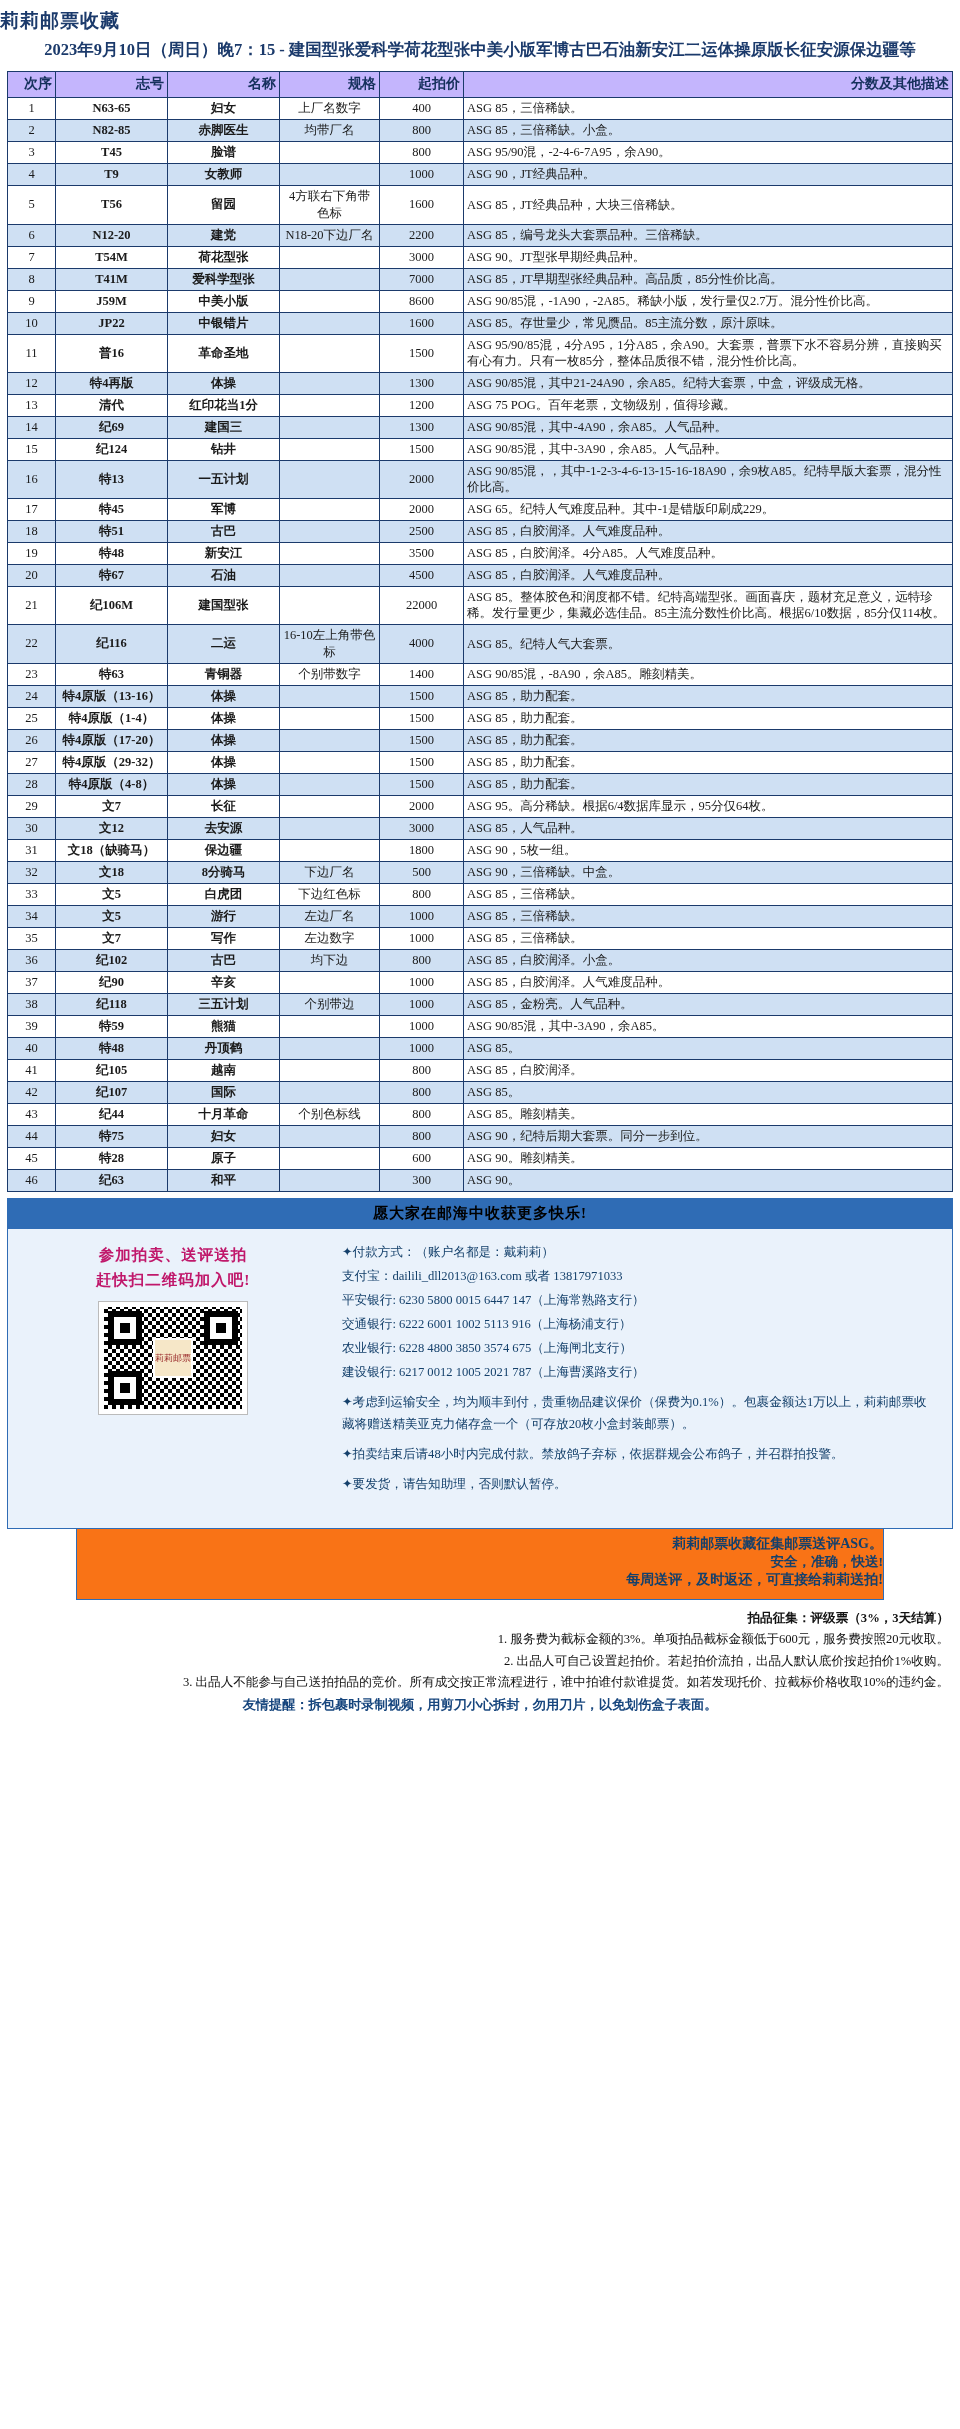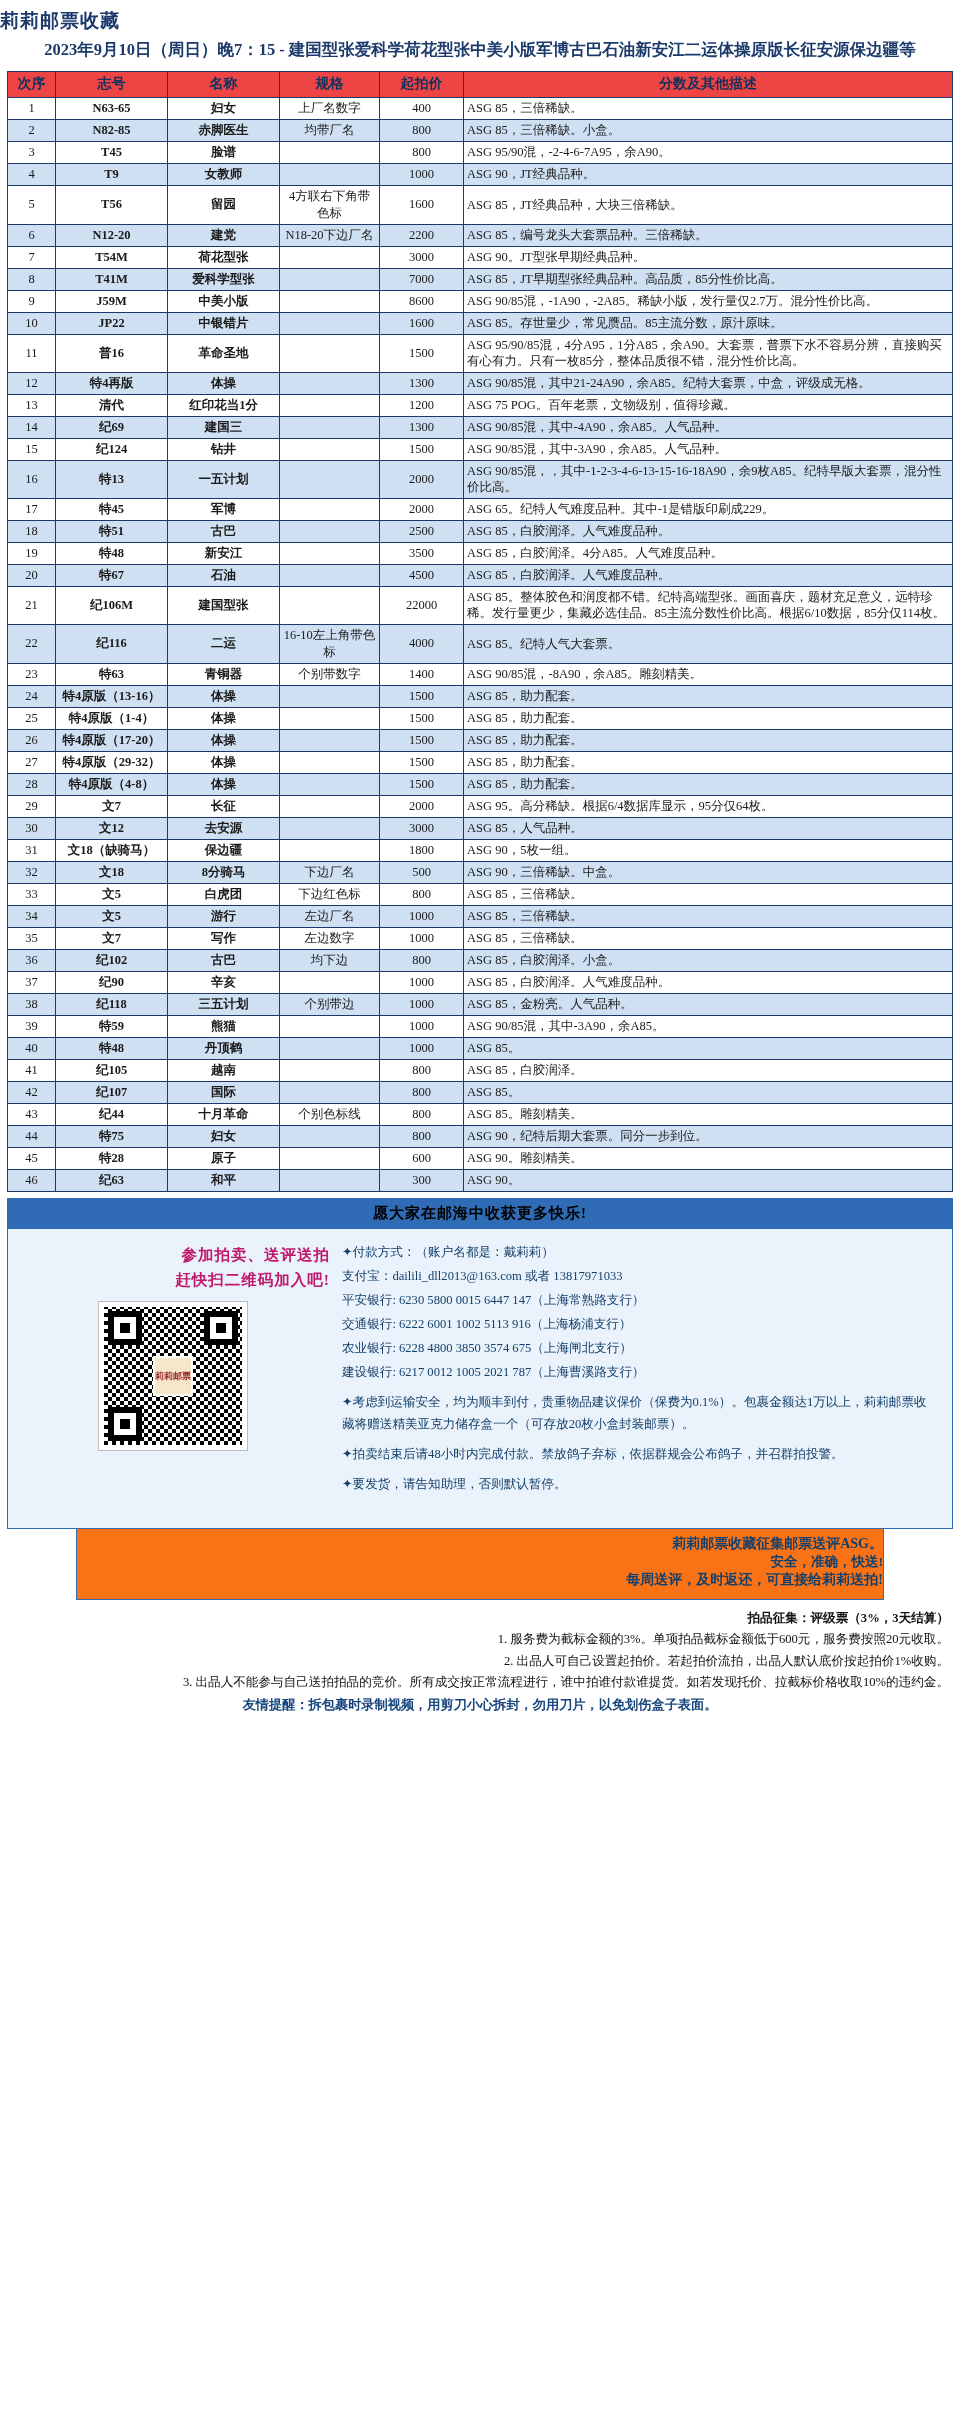--- a/index.html
+++ b/index.html
@@ -37,25 +37,25 @@
     border: 1px solid #1b3a6b;
     table-layout: fixed;
   }
   table.stamps th, table.stamps td {
     border: 1px solid #1b3a6b;
     padding: 2px 3px;
     font-size: 12.5px;
     vertical-align: middle;
   }
   table.stamps thead th {
-    background: #ef4444;
+    background: #c4b5fd;
     color: #15305c;
     font-weight: bold;
     font-size: 14px;
-    text-align: center;
+    text-align: right;
     height: 26px;
   }
   col.c-idx { width: 48px; }
   col.c-code { width: 112px; }
   col.c-name { width: 112px; }
   col.c-spec { width: 100px; }
   col.c-price { width: 84px; }
   col.c-desc { width: auto; }
 
   td.idx, td.code, td.name, td.spec, td.price { text-align: center; }
@@ -92,34 +92,32 @@
     width: 330px;
     padding: 14px 8px 10px;
     text-align: center;
   }
   .invite-line {
     color: #c0186b;
     font-weight: bold;
     font-size: 15.5px;
     line-height: 1.6;
     letter-spacing: 1px;
-    text-align: right;
   }
   .qr-wrap { margin: 10px auto 0; width: 148px; }
   .qr {
-    width: 148px; height: 148px;
+    width: 148px; height: 112px;
     background:
       
       repeating-linear-gradient(0deg, #000 0 4px, #fff 4px 8px),
       repeating-linear-gradient(90deg, #000 0 4px, #fff 4px 8px);
     background-blend-mode: difference;
     position: relative;
     border: 5px solid #fff;
     outline: 1px solid #bbb;
-    font-weight: bold;
   }
   .qr .finder {
     position: absolute; width: 34px; height: 34px;
     border: 6px solid #000; background: #fff;
   }
   .qr .finder::after {
     content: ""; position: absolute; left: 6px; top: 6px;
     width: 10px; height: 10px; background: #000;
   }
   .qr .f-tl { left: 4px; top: 4px; }

